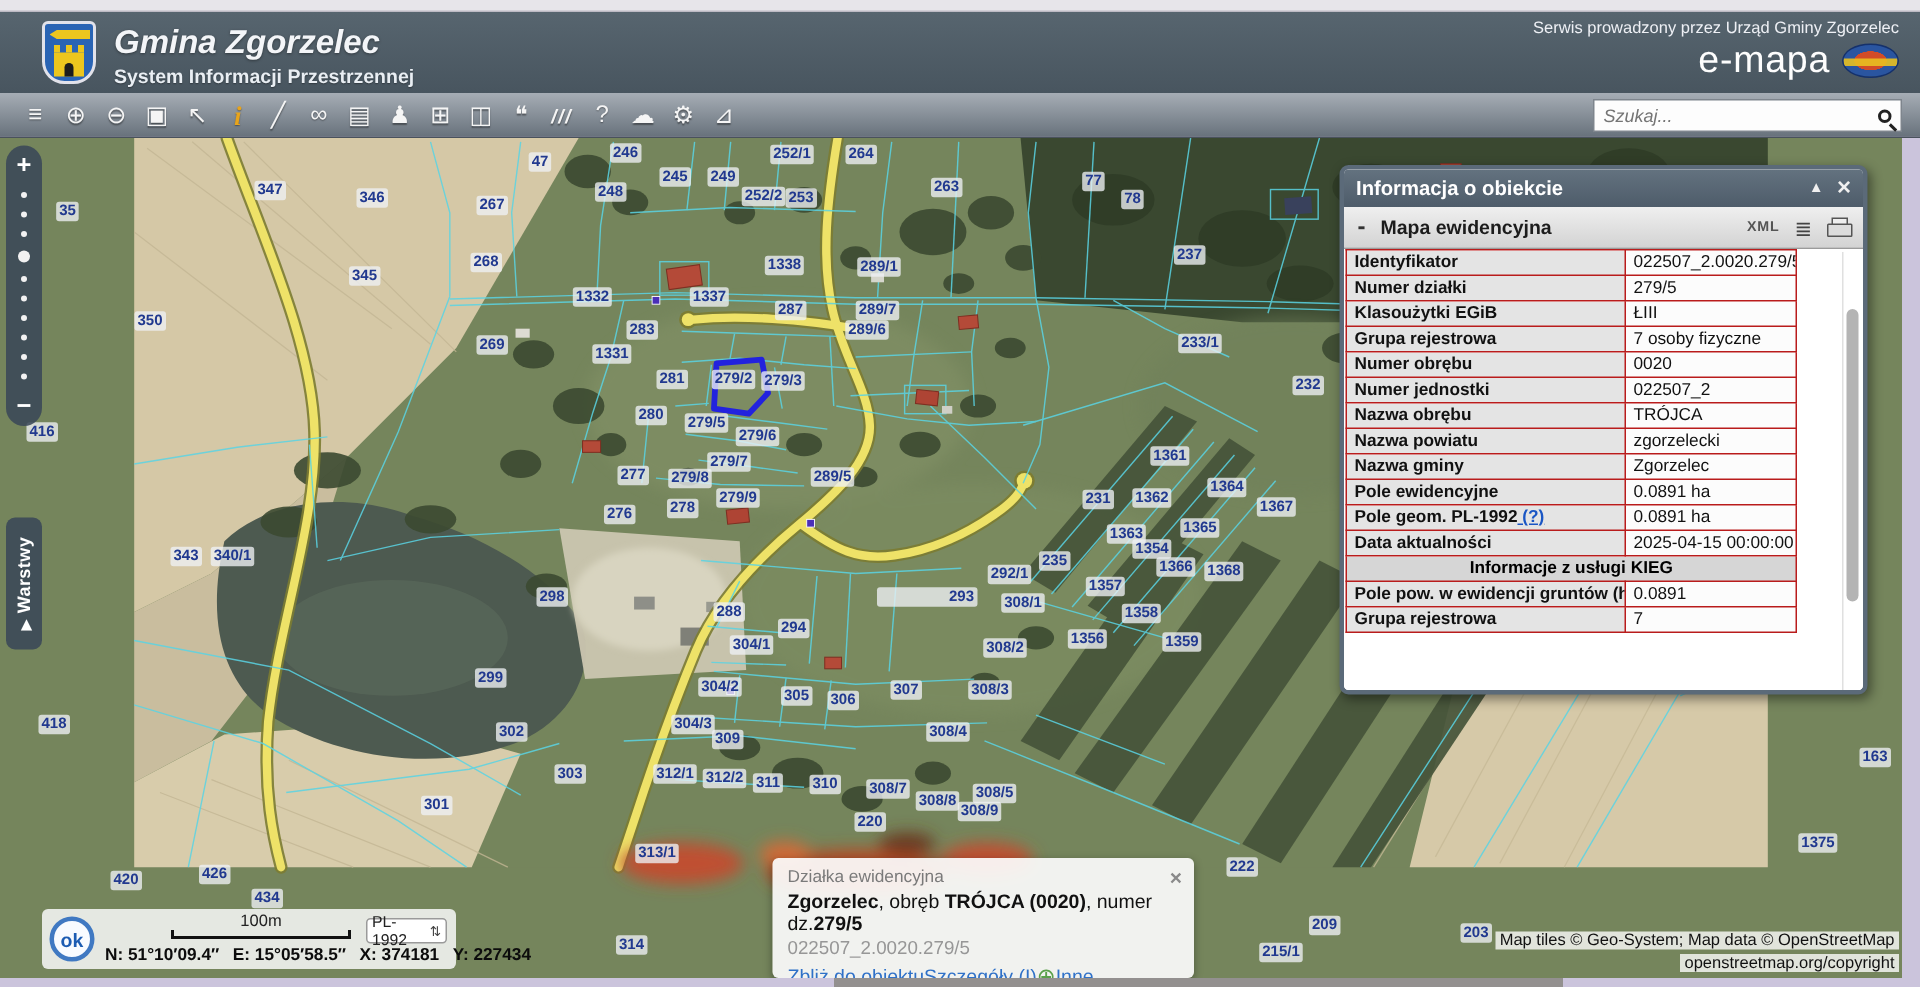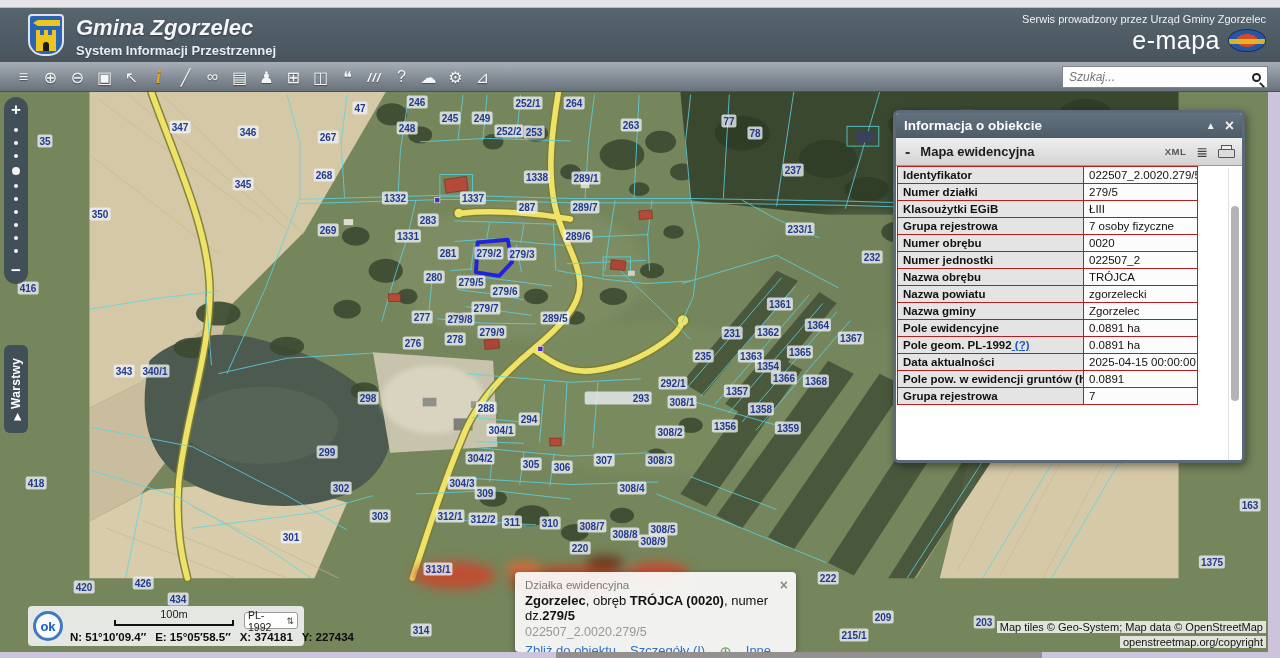--- a/index.html
+++ b/index.html
@@ -93,21 +93,21 @@
   .ip-thumb { position:absolute; left:2px; top:38px; width:8px; height:195px; background:#b4b4b4; border-radius:4px; cursor:pointer; }
 
   
   .popup { position:absolute; left:515px; top:480px; width:281px; height:80px; background:rgba(252,252,252,.92);
     border-radius:4px; box-shadow:0 2px 6px rgba(0,0,0,.35); padding:7px 10px; }
   .popup .kind { font-size:11.5px; color:#7a7a7a; }
   .popup .pclose { position:absolute; right:8px; top:5px; font-size:14px; font-weight:bold; color:#8a8a8a; cursor:pointer; }
   .popup .ptitle { font-size:13px; color:#111; margin-top:2px; }
   .popup .ptitle b { font-weight:bold; }
   .popup .pid { font-size:12.5px; color:#979797; margin-top:2px; }
-  .popup .plinks { display:flex; align-items:flex-end; gap:14px; margin-top:4px; font-size:13px; }
+  .popup .plinks { display:flex; align-items:flex-end; margin-top:4px; font-size:13px; }
   .popup .plinks a { color:#2f71c8; cursor:pointer; text-decoration:none; }
   .popup .plus { color:#5aa04a; font-size:15px; cursor:pointer; line-height:13px; }
 
   
   .statusbar { position:absolute; left:28px; top:514px; width:276px; height:40px;
     background:rgba(249,249,249,.85); border-radius:4px; }
   .ok-btn { position:absolute; left:5px; top:5px; width:30px; height:30px; border-radius:50%;
     background:#f8fbff; border:3px solid #4079c2; color:#1c5cb2; font-size:13px; font-weight:bold;
     display:flex; align-items:center; justify-content:center; cursor:pointer; }
   .scale { position:absolute; left:86px; top:2px; width:120px; text-align:center; }
@@ -431,25 +431,25 @@
         <div class="plabel" style="left: 534px; top: 40px;">253</div>
         <div class="plabel" style="left: 574px; top: 11px;">264</div>
         <div class="plabel" style="left: 631px; top: 33px;">263</div>
         <div class="plabel" style="left: 729px; top: 29px;">77</div>
         <div class="plabel" style="left: 755px; top: 41px;">78</div>
         <div class="plabel" style="left: 793px; top: 78px;">237</div>
         <div class="plabel" style="left: 395px; top: 106px;">1332</div>
         <div class="plabel" style="left: 428px; top: 128px;">283</div>
         <div class="plabel" style="left: 408px; top: 144px;">1331</div>
         <div class="plabel" style="left: 473px; top: 106px;">1337</div>
-        <div class="plabel" style="left: 523px; top: 85px; margin-left: 14px;">1338</div>
+        <div class="plabel" style="left: 523px; top: 85px;">1338</div>
         <div class="plabel" style="left: 527px; top: 115px;">287</div>
         <div class="plabel" style="left: 586px; top: 86px;">289/1</div>
         <div class="plabel" style="left: 585px; top: 115px;">289/7</div>
-        <div class="plabel" style="left: 578px; top: 144px; text-align: right;">289/6</div>
+        <div class="plabel" style="left: 578px; top: 128px; text-align: right;">289/6</div>
         <div class="plabel" style="left: 448px; top: 161px;">281</div>
         <div class="plabel" style="left: 489px; top: 161px;">279/2</div>
         <div class="plabel" style="left: 522px; top: 162px;">279/3</div>
         <div class="plabel" style="left: 434px; top: 185px;">280</div>
         <div class="plabel" style="left: 471px; top: 190px;">279/5</div>
         <div class="plabel" style="left: 505px; top: 199px;">279/6</div>
         <div class="plabel" style="left: 486px; top: 216px;">279/7</div>
         <div class="plabel" style="left: 422px; top: 225px;">277</div>
         <div class="plabel" style="left: 460px; top: 227px;">279/8</div>
         <div class="plabel" style="left: 492px; top: 240px;">279/9</div>
@@ -496,21 +496,21 @@
         <div class="plabel" style="left: 851px; top: 246px;">1367</div>
         <div class="plabel" style="left: 751px; top: 264px;">1363</div>
         <div class="plabel" style="left: 800px; top: 260px;">1365</div>
         <div class="plabel" style="left: 768px; top: 274px;">1354</div>
         <div class="plabel" style="left: 784px; top: 286px;">1366</div>
         <div class="plabel" style="left: 816px; top: 289px;">1368</div>
         <div class="plabel" style="left: 737px; top: 299px;">1357</div>
         <div class="plabel" style="left: 761px; top: 317px;">1358</div>
         <div class="plabel" style="left: 725px; top: 334px;">1356</div>
         <div class="plabel" style="left: 788px; top: 336px;">1359</div>
-        <div class="plabel" style="left: 703px; top: 264px;">235</div>
+        <div class="plabel" style="left: 703px; top: 282px;">235</div>
         <div class="plabel" style="left: 828px; top: 486px;">222</div>
         <div class="plabel" style="left: 883px; top: 525px;">209</div>
         <div class="plabel" style="left: 984px; top: 530px;">203</div>
         <div class="plabel" style="left: 854px; top: 543px;">215/1</div>
         <div class="plabel" style="left: 1250px; top: 413px;">163</div>
         <div class="plabel" style="left: 1212px; top: 470px;">1375</div>
       </div>
 
     <div class="zoombar">
       <span class="zbtn">+</span>
@@ -592,20 +592,23 @@
               </tr>
               <tr>
                 <td class="lbl">Pole geom. PL-1992<a class="help"> (?)</a></td>
                 <td class="val">0.0891 ha</td>
               </tr>
               <tr>
                 <td class="lbl">Data aktualności</td>
                 <td class="val">2025-04-15 00:00:00</td>
               </tr>
               <tr>
+                <td colspan="2" class="sec">Informacje z usługi KIEG</td>
+              </tr>
+              <tr>
                 <td class="lbl">Pole pow. w ewidencji gruntów (ha)</td>
                 <td class="val">0.0891</td>
               </tr>
               <tr>
                 <td class="lbl">Grupa rejestrowa</td>
                 <td class="val">7</td>
               </tr>
             </tbody>
           </table>
         <div class="ip-scroll">

